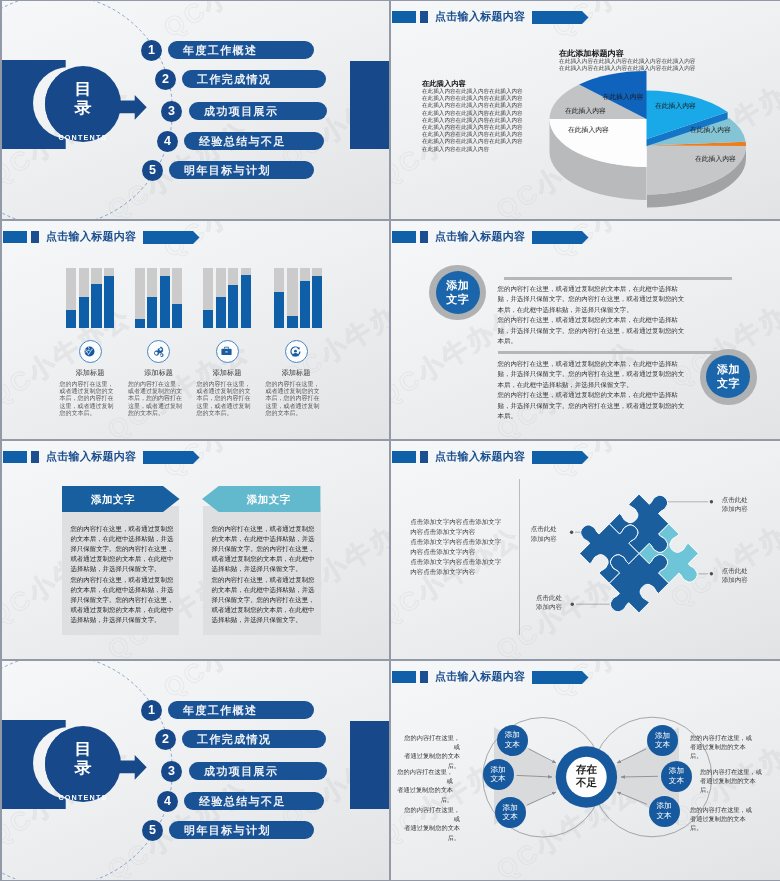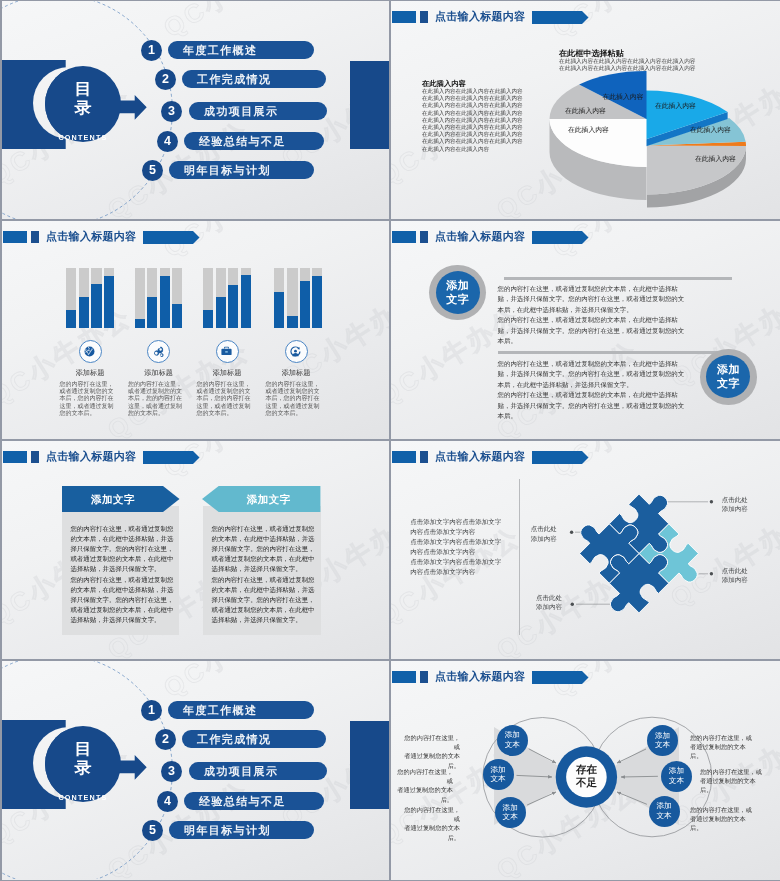--- a/index.html
+++ b/index.html
@@ -156,21 +156,21 @@
     <div class="r1"></div>
     <div class="r2"></div>
     <div class="ttl">点击输入标题内容</div>
     <svg class="arw" width="58" height="13" viewBox="0 0 58 13">
       <path d="M0 0 L50 0 L56.5 6.5 L50 13 L0 13 Z" fill="#1060a9"></path>
     </svg>
   </div>
 
   <div class="pie-lh">在此插入内容</div>
   <div class="pie-lb">在此插入内容在此插入内容在此插入内容在此插入内容在此插入内容在此插入内容在此插入内容在此插入内容在此插入内容在此插入内容在此插入内容在此插入内容在此插入内容在此插入内容在此插入内容在此插入内容在此插入内容在此插入内容在此插入内容在此插入内容在此插入内容在此插入内容在此插入内容在此插入内容在此插入内容在此插入内容</div>
-  <div class="pie-rh">在此框中选择粘贴</div>
+  <div class="pie-rh">在此添加标题内容</div>
   <div class="pie-rb">在此插入内容在此插入内容在此插入内容在此插入内容在此插入内容在此插入内容在此插入内容在此插入内容</div>
 
   <svg class="abs" style="left:0;top:0" width="389" height="218" viewBox="0 0 389 218">
     <path d="M 355.0 144.9 A 99.0 49.0 0 0 1 256.0 193.5 L 256.0 206.5 A 99.0 49.0 0 0 0 355.0 157.9 Z" fill="#a2a3a5"></path>
     <path d="M 355.0 144.5 A 99.0 49.0 0 0 1 355.0 144.9 L 355.0 157.9 A 99.0 49.0 0 0 0 355.0 157.5 Z" fill="#c4620f"></path>
     <path d="M 256.0 144.5 L 256.0 193.5 L 256.0 206.5 L 256.0 157.5 Z" fill="#a2a3a5"></path>
     <path d="M 256.0 144.5 L 355.0 144.9 A 99.0 49.0 0 0 1 256.0 193.5 Z" fill="#c6c7c9"></path>
     <path d="M 256.0 144.5 L 354.7 140.7 A 99.0 49.0 0 0 1 355.0 144.9 Z" fill="#ee7b1c"></path>
     <path d="M 256.0 144.5 L 338.1 117.1 A 99.0 49.0 0 0 1 354.7 140.7 Z" fill="#85c4d5"></path>
     <path d="M 254.5 138.5 L 336.6 111.1 L 336.6 118.1 L 254.5 145.5 Z" fill="#1376c6"></path>

